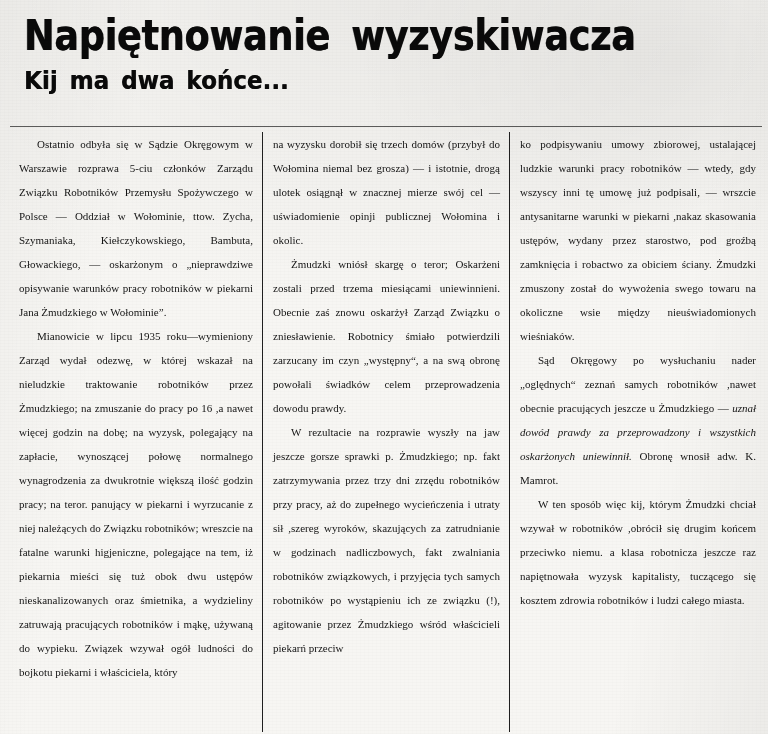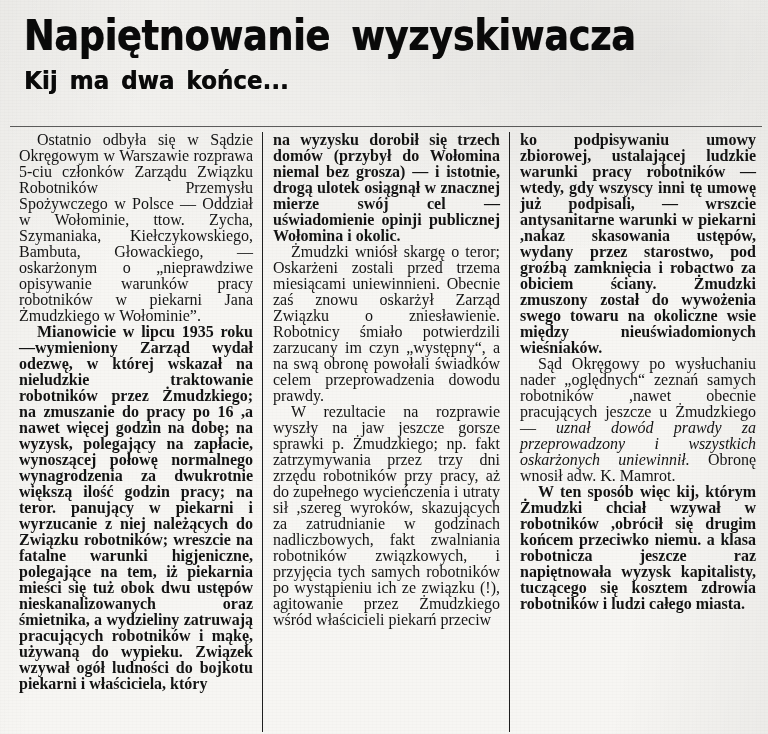--- a/index.html
+++ b/index.html
@@ -91,37 +91,37 @@
     left: 10px;
     right: 6px;
     top: 132px;
     bottom: 2px;
     display: flex;
     align-items: stretch;
   }
   .col {
     position: relative;
     box-sizing: border-box;
-    font-size: 16px;
-    line-height: 16.0px;
+    font-size: 11px;
+    line-height: 24px;
     text-align: justify;
     text-justify: inter-word;
     hyphens: manual;
     color: #141414;
   }
   .col-1 { width: 252px; padding: 0 9px 0 9px; }
   .col-2 { width: 247px; padding: 0 9px 0 10px; border-left: 1.4px solid #1f1f1f; }
   .col-3 { width: 253px; padding: 0 6px 0 10px; border-left: 1.4px solid #1f1f1f; }
 
   .col p {
     margin: 0;
     text-indent: 18px;
   }
   .col p.cont { text-indent: 0; }
-  .col p.b { font-weight: 700; }
+  .col p.b { font-weight: 400; }
   .col i { font-style: italic; }
 
   
   .col, .headline, .subhead {
     -webkit-font-smoothing: none;
   }
 </style>
 </head>
 <body>
 

